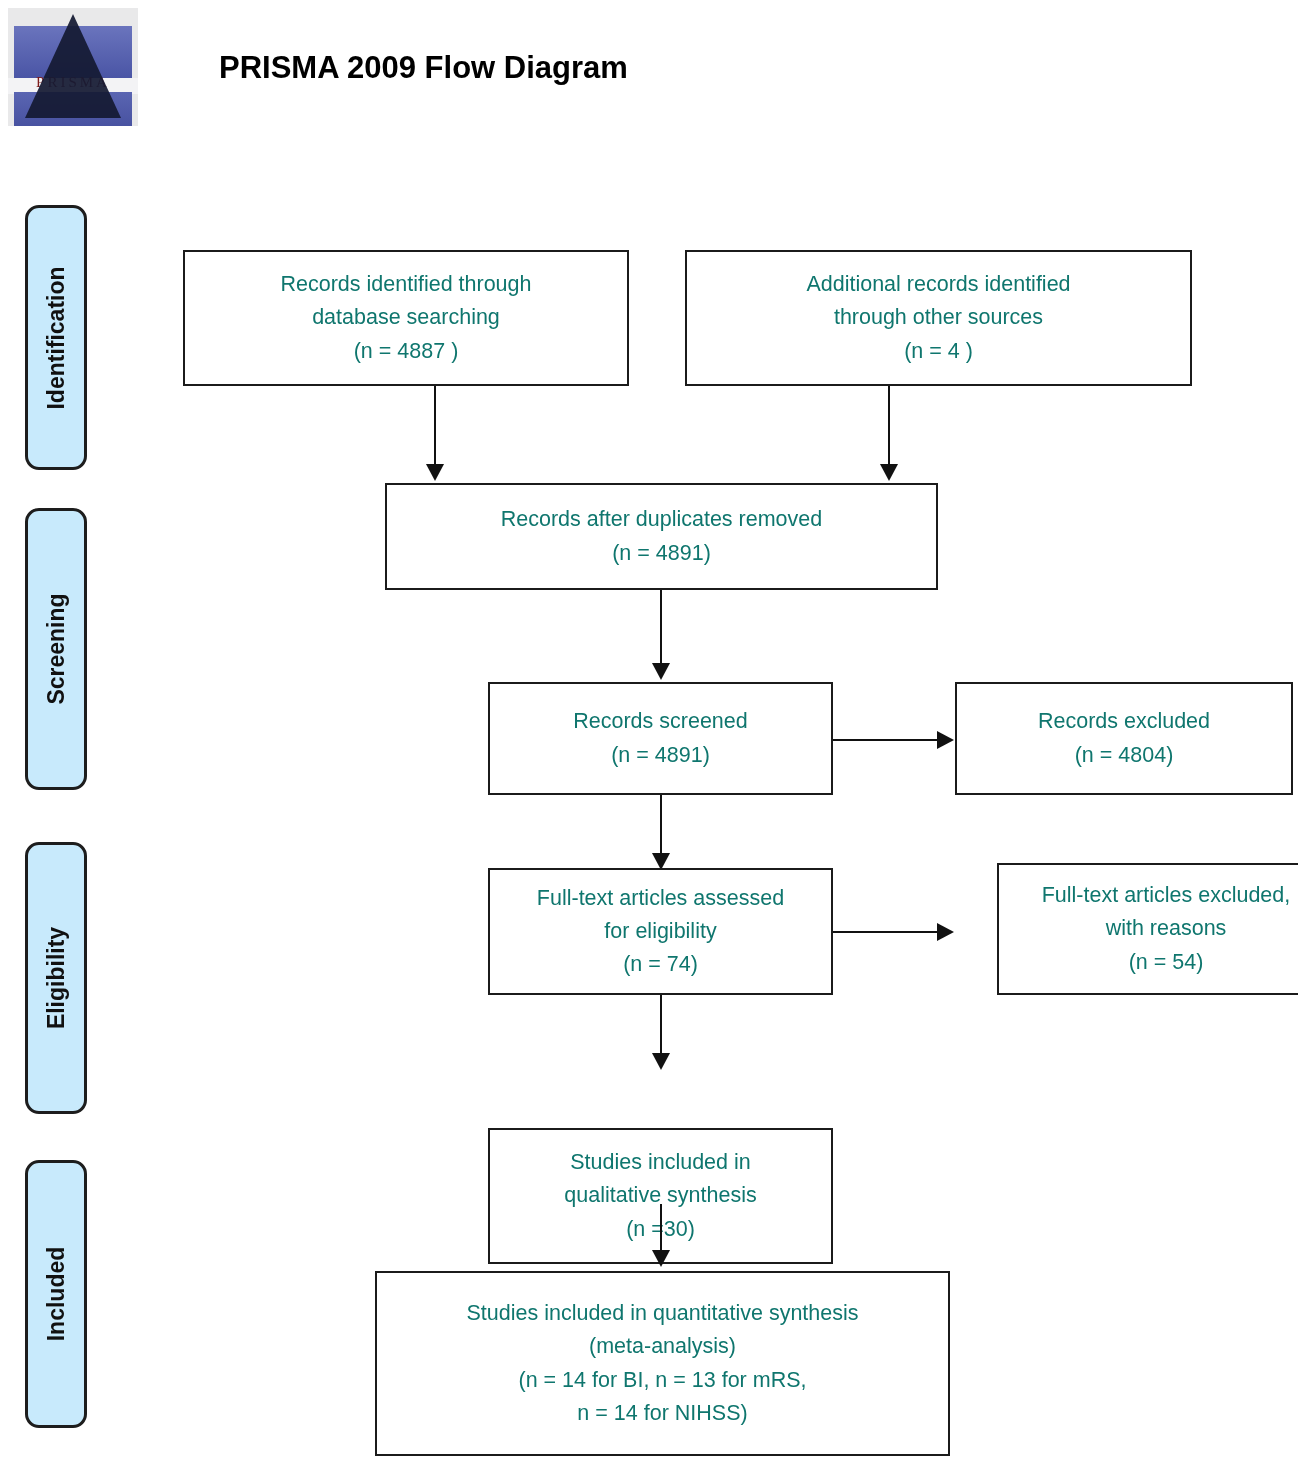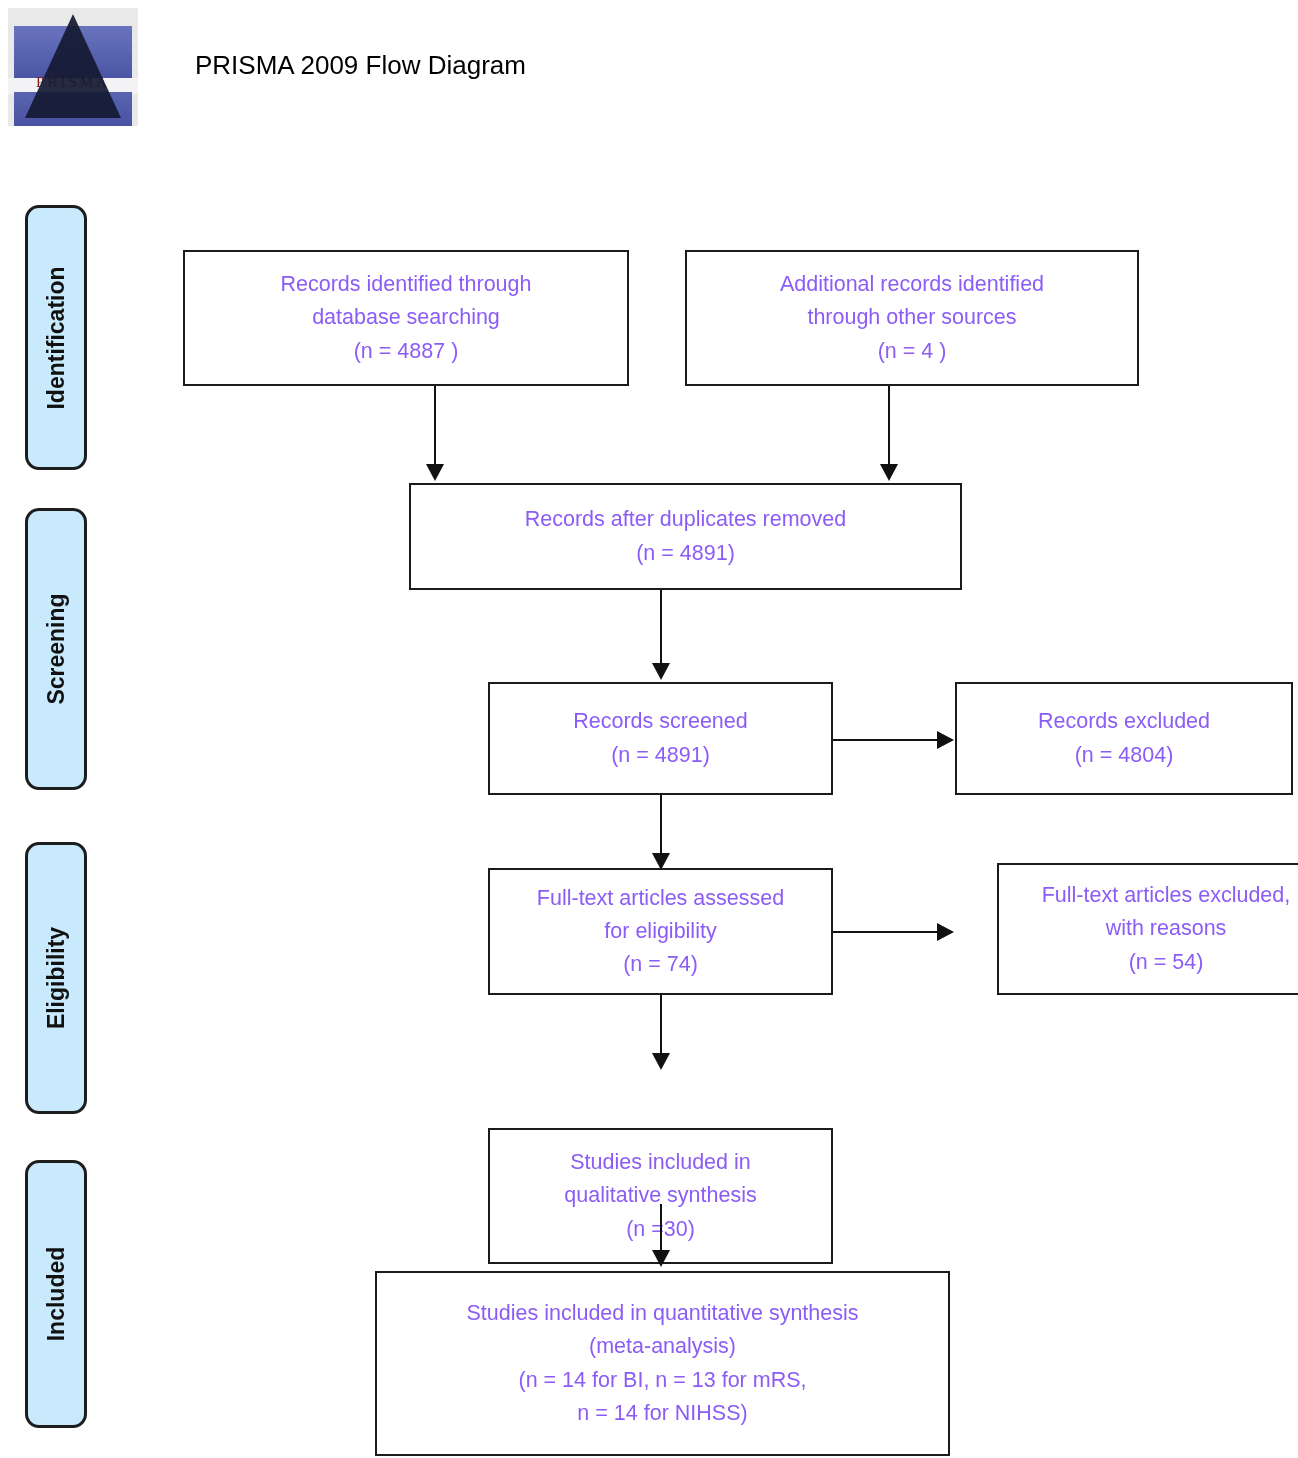--- a/index.html
+++ b/index.html
@@ -72,24 +72,24 @@
     width: 0;
     height: 0;
     border-left: 48px solid transparent;
     border-right: 48px solid transparent;
     border-bottom: 104px solid #141a33;
     opacity: 0.93;
     z-index: 4;
   }
   #title {
     position: absolute;
-    left: 195px;
+    left: 219px;
     top: 50px;
-    font-size: 26px;
-    font-weight: normal;
+    font-size: 31px;
+    font-weight: bold;
     letter-spacing: 0px;
     white-space: nowrap;
   }
 
   
   .stage-pill {
     position: absolute;
     left: 25px;
     width: 62px;
     background: #c8eafc;
@@ -114,21 +114,21 @@
     position: absolute;
     background: #ffffff;
     border: 2.5px solid #1b1b1b;
     box-sizing: border-box;
     display: flex;
     align-items: center;
     justify-content: center;
     text-align: center;
     font-size: 21.5px;
     line-height: 1.55;
-    color: #8b5cf6;
+    color: #0f766e;
     white-space: pre-line;
     padding: 2px 6px;
   }
 
   
   .vline {
     position: absolute;
     width: 0;
     border-left: 2.5px solid #111111;
   }
@@ -182,31 +182,31 @@
   </div>
 
   <div class="stage-pill" style="top:1160px; height:268px;">
     <span class="stage-label">Included</span>
   </div>
 
   <div class="flow-box" style="left:183px; top:250px; width:446px; height:136px;">Records identified through
 database searching
 (n = 4887 )</div>
 
-  <div class="flow-box" style="left:685px; top:250px; width:454px; height:136px;">Additional records identified
+  <div class="flow-box" style="left:685px; top:250px; width:507px; height:136px;">Additional records identified
 through other sources
 (n =  4 )</div>
 
   <div class="vline" style="left:434px; top:386px; height:80px;"></div>
   <div class="arrow-down" style="left:426px; top:464px;"></div>
 
   <div class="vline" style="left:888px; top:386px; height:80px;"></div>
   <div class="arrow-down" style="left:880px; top:464px;"></div>
 
-  <div class="flow-box" style="left:385px; top:483px; width:553px; height:107px;margin-left:24px;">Records after duplicates removed
+  <div class="flow-box" style="left:385px; top:483px; width:553px; height:107px;">Records after duplicates removed
 (n = 4891)</div>
 
   <div class="vline" style="left:660px; top:590px; height:75px;"></div>
   <div class="arrow-down" style="left:652px; top:663px;"></div>
 
   <div class="flow-box" style="left:488px; top:682px; width:345px; height:113px;">Records screened
 (n = 4891)</div>
 
   <div class="flow-box" style="left:955px; top:682px; width:338px; height:113px;">Records excluded
 (n = 4804)</div>

